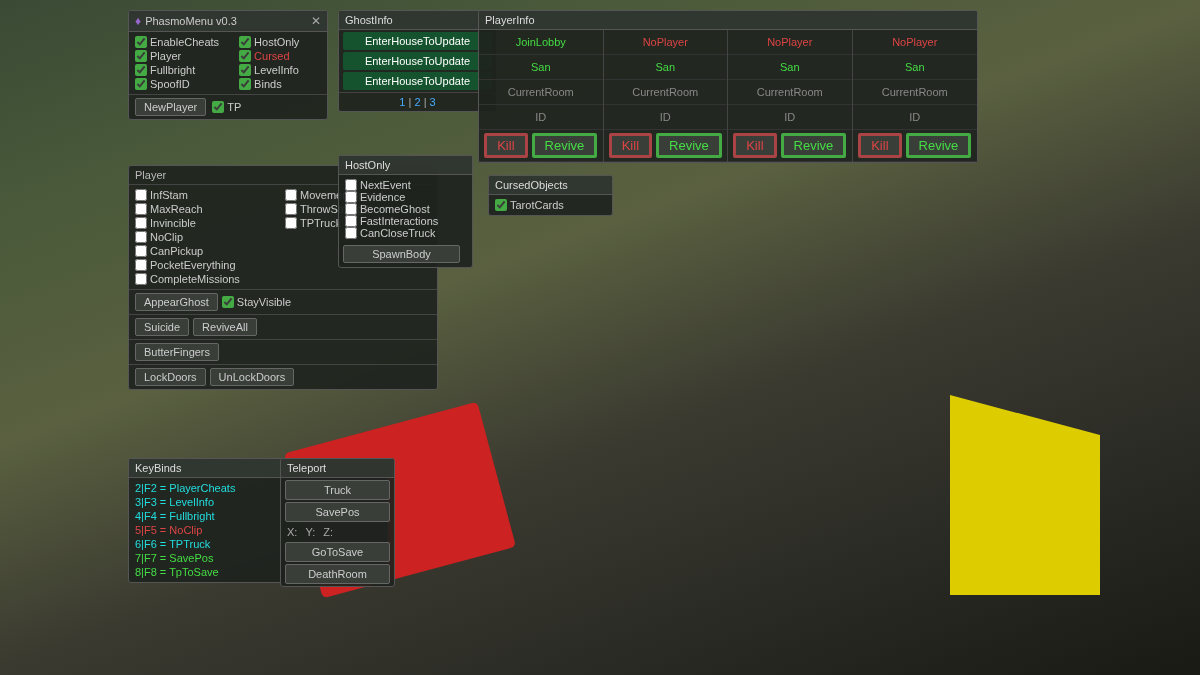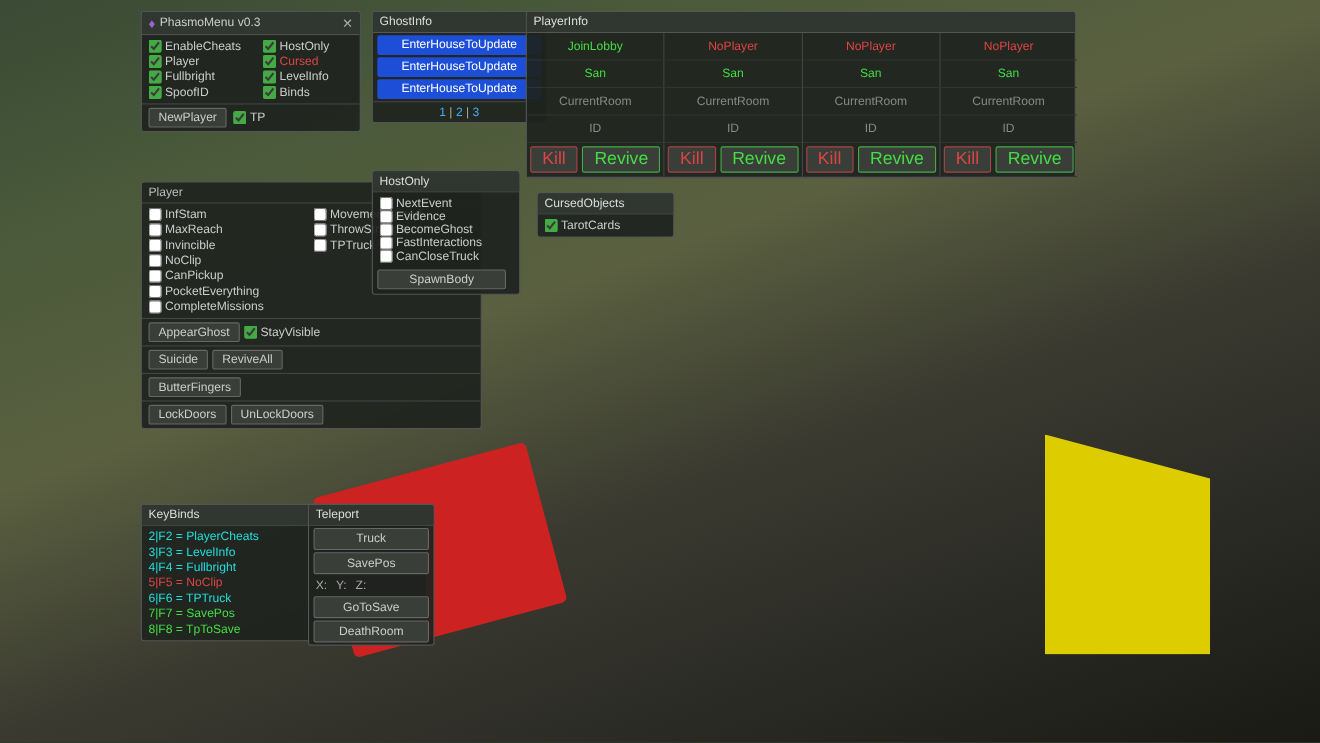--- a/index.html
+++ b/index.html
@@ -162,21 +162,21 @@
       width: calc(100% - 8px);
       margin: 2px 4px;
       padding: 3px 6px;
       text-align: center;
       font-size: 11px;
       cursor: pointer;
       border-radius: 2px;
       border: none;
     }
     .ghost-btn.red-bg {
-      background: #1d4ed8;
+      background: #14532d;
       color: #fff;
     }
     .ghost-nums {
       text-align: center;
       padding: 3px;
       color: #aaa;
       border-top: 1px solid #444;
       font-size: 11px;
     }
     .ghost-num-link {
@@ -216,24 +216,24 @@
     .pi-cell.gray { color: #888; }
     .pi-btn-row {
       display: flex;
       justify-content: center;
       gap: 4px;
       padding: 3px;
       border-bottom: 1px solid #333;
     }
     .pi-btn {
       background: rgba(60,65,60,0.9);
-      border: 1px solid #c2410c;
+      border: 3px solid #c2410c;
       color: #ccc;
       padding: 2px 10px;
-      font-size: 16px;
+      font-size: 13px;
       cursor: pointer;
       border-radius: 2px;
     }
     .pi-btn.green-btn {
       border-color: #44aa44;
       color: #44dd44;
     }
     .pi-btn.red-btn {
       border-color: #aa4444;
       color: #dd4444;

